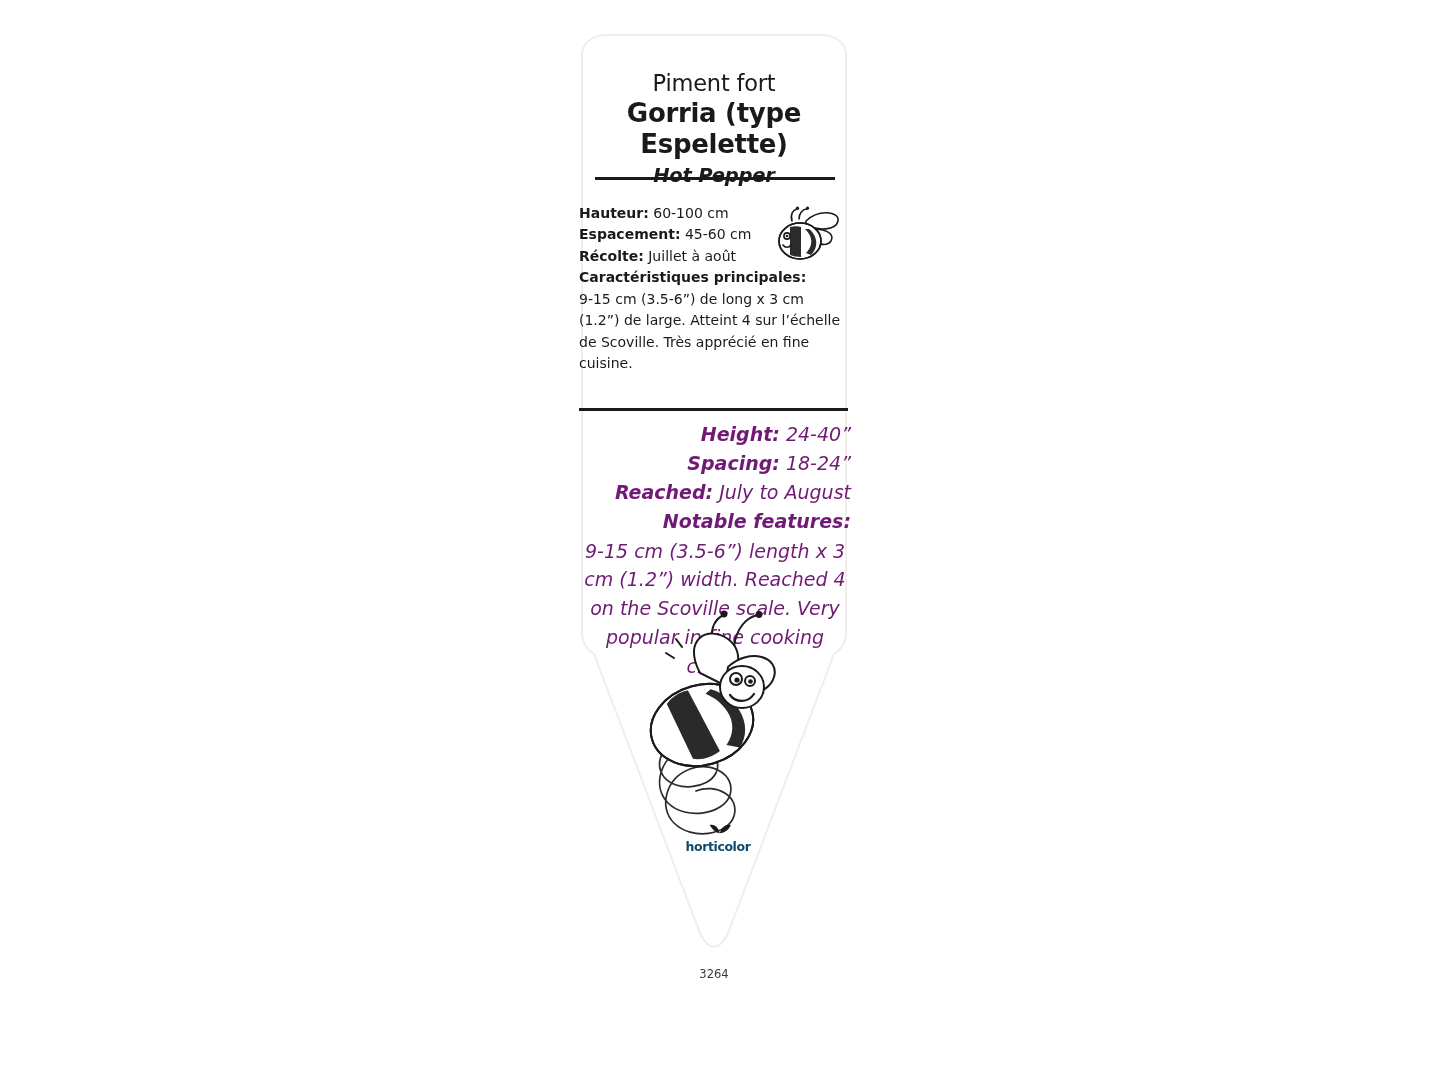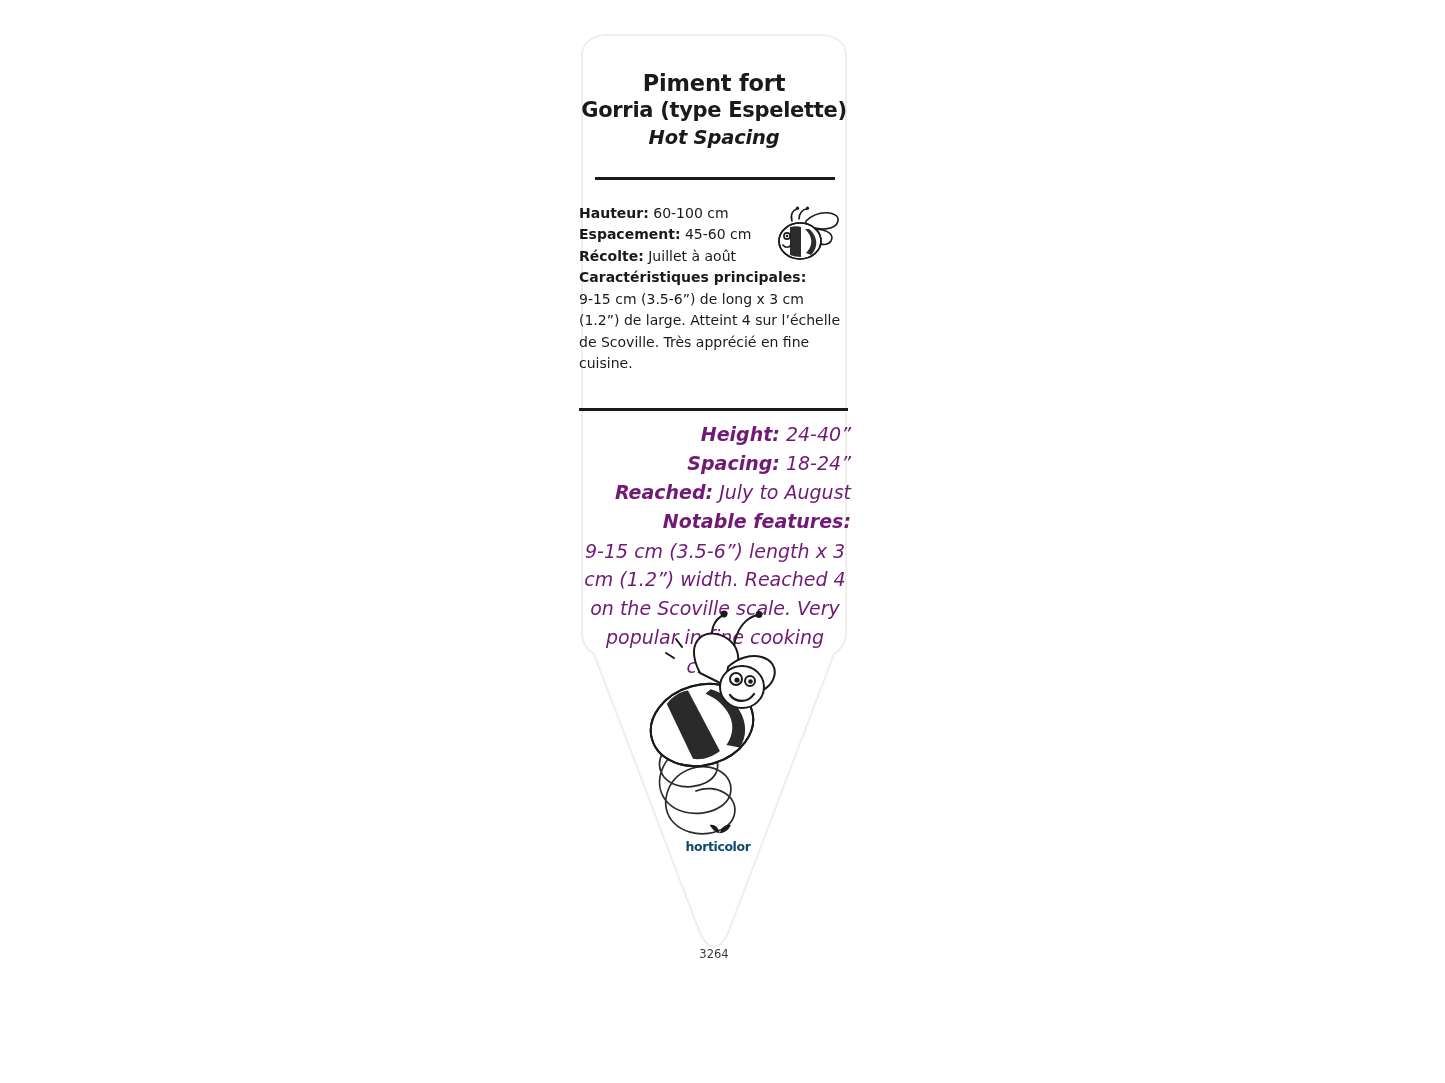--- a/index.html
+++ b/index.html
@@ -40,30 +40,30 @@
   
   .title-block {
     position: absolute;
     left: 0;
     top: 38px;
     width: 292px;
     text-align: center;
   }
   .title-fr {
     font-family: "DejaVu Sans", sans-serif;
-    font-weight: bold;
+    font-weight: normal;
     font-size: 22.5px;
     letter-spacing: -0.2px;
     color: #1a1a1a;
     line-height: 1.12;
   }
   .title-variety {
     font-family: "DejaVu Sans", sans-serif;
     font-weight: bold;
-    font-size: 21px;
+    font-size: 26px;
     letter-spacing: -0.3px;
     color: #1a1a1a;
     line-height: 1.2;
     margin-top: 2px;
   }
   .title-en {
     font-family: "DejaVu Sans", sans-serif;
     font-weight: bold;
     font-style: italic;
     font-size: 19.5px;
@@ -160,21 +160,21 @@
     font-weight: bold;
     font-size: 12.5px;
     letter-spacing: -0.4px;
     color: #0c4a6e;
   }
 
   
   .code {
     position: absolute;
     left: 0;
-    top: 914px;
+    top: 934px;
     width: 292px;
     text-align: center;
     font-family: "DejaVu Sans", sans-serif;
     font-size: 11.5px;
     color: #3a3a3a;
   }
 </style>
 </head>
 <body>
 
@@ -182,21 +182,21 @@
 
   <svg class="stake-bg" viewBox="0 0 292 1010" aria-hidden="true">
     <path d="M14 22 C14 10 24 2 40 2 L252 2 C268 2 278 10 278 22 L278 600 C278 610 274 616 266 621 L160 900 C152 918 140 918 132 900 L26 621 C18 616 14 610 14 600 Z" fill="#ffffff" stroke="#efeee8" stroke-width="2"></path>
   </svg>
 
   <div class="label-content">
 
     <div class="title-block">
       <div class="title-fr">Piment fort</div>
       <div class="title-variety">Gorria (type Espelette)</div>
-      <div class="title-en">Hot Spacing</div>
+      <div class="title-en">Hot Pepper</div>
     </div>
 
     <div class="rule rule-top"></div>
 
     <div class="spec-fr">
       <div>
         <b>Hauteur:</b>
         <span>60-100 cm</span>
       </div>
       <div>

